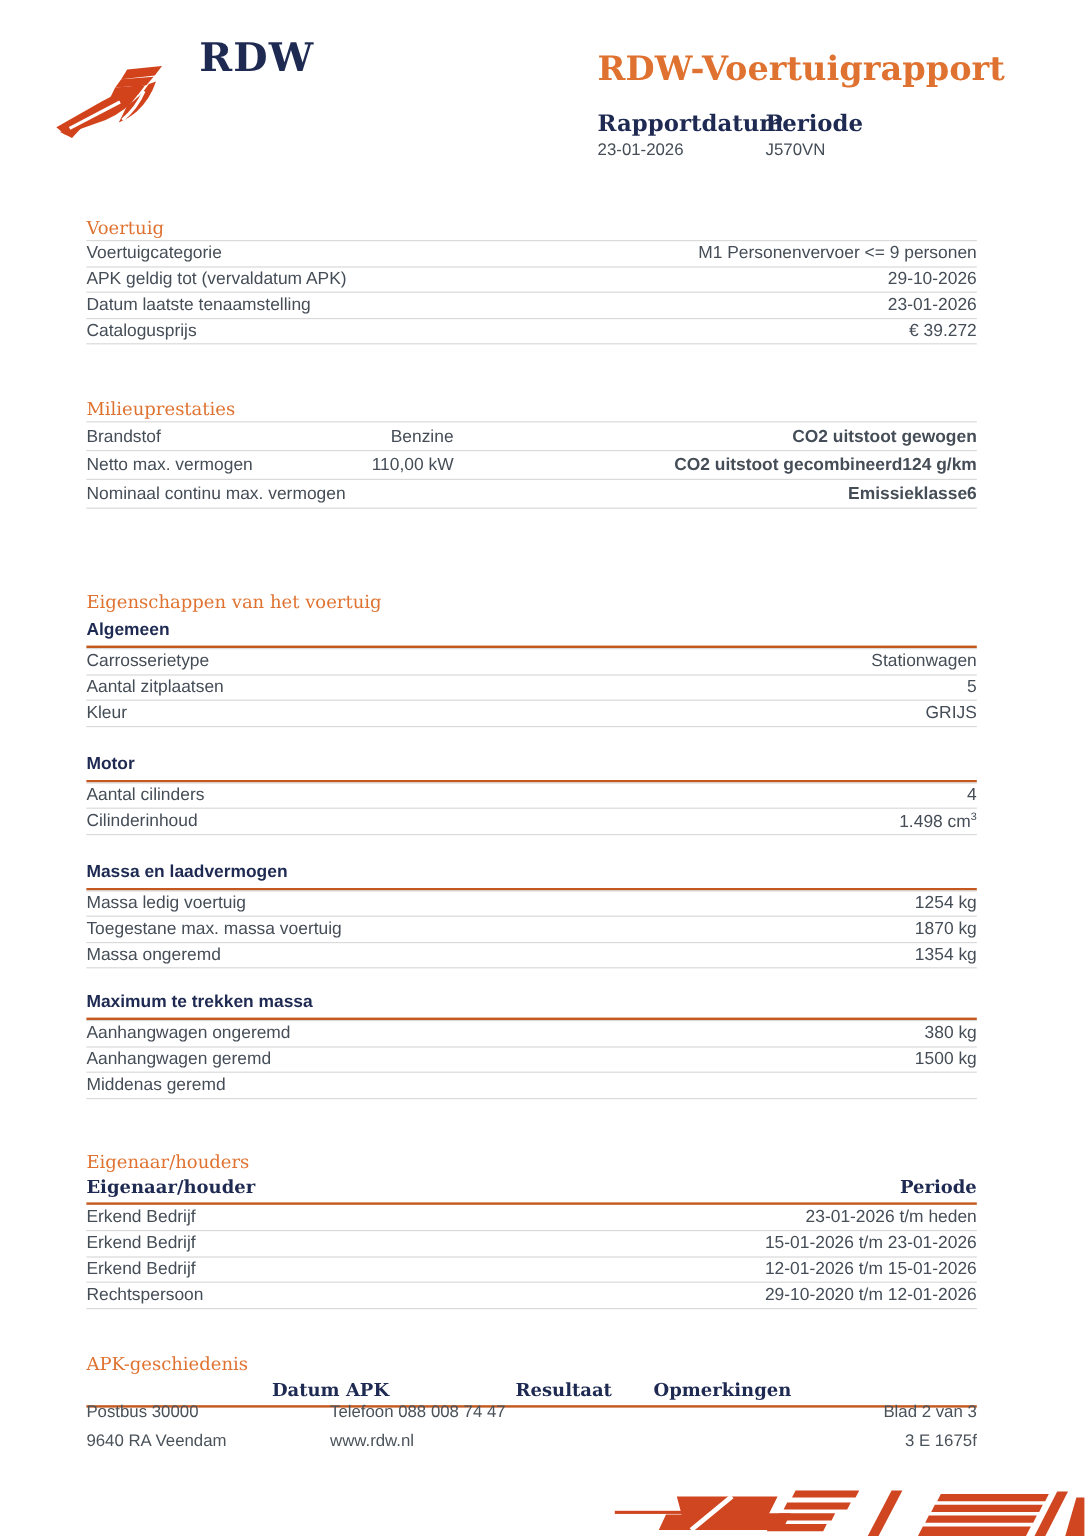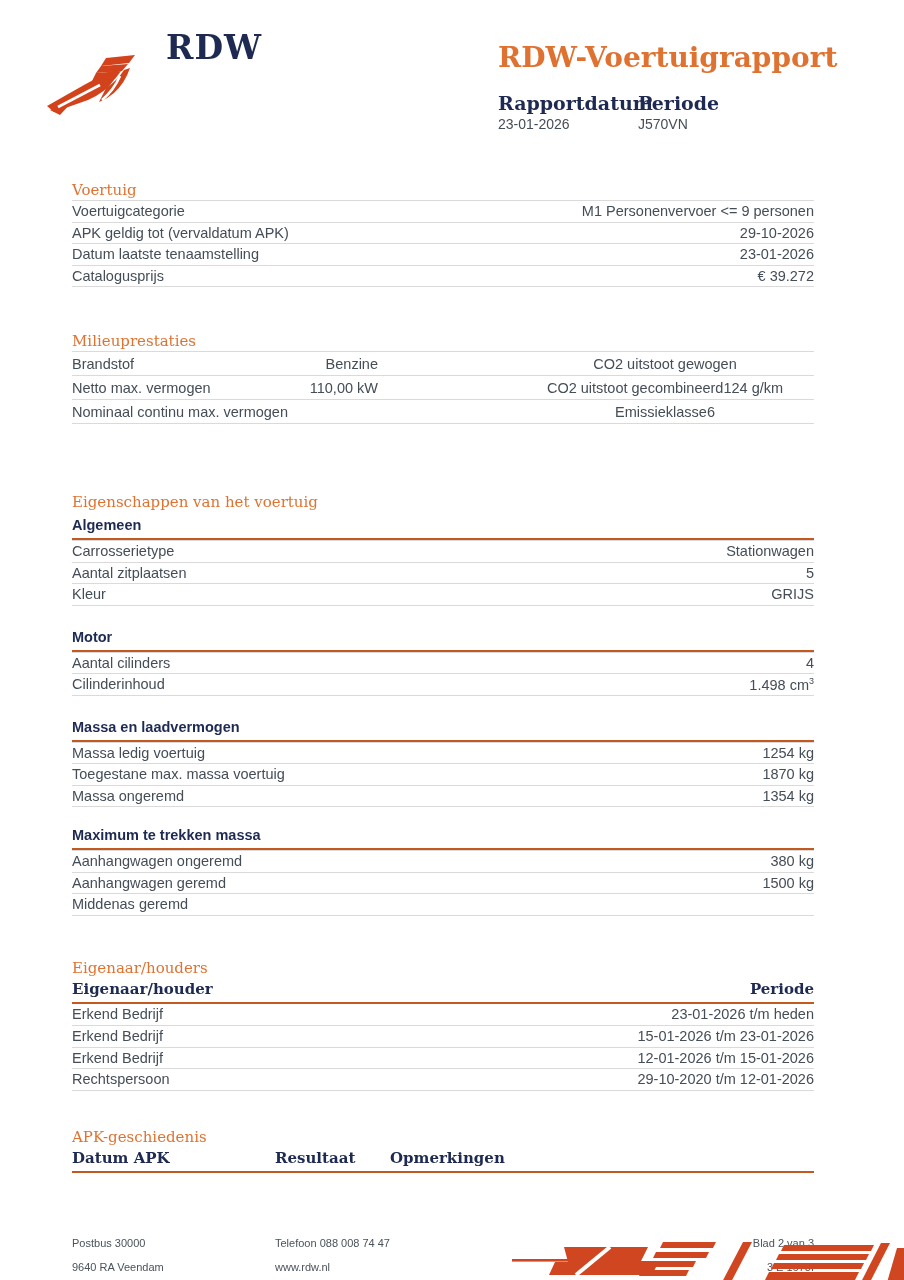--- a/index.html
+++ b/index.html
@@ -60,43 +60,43 @@
   }
   .kv-row .k{white-space:nowrap;}
   .kv-row .v{white-space:nowrap;text-align:right;}
   .kv-row .v sup{font-size:9px;}
   
   .m-row{
     display:flex;align-items:center;height:24px;
     border-top:1px solid var(--hair);font-size:14.5px;
   }
   .m-left{width:306px;display:flex;justify-content:space-between;}
-  .m-right{margin-left:138px;flex:1;display:flex;justify-content:center;}
+  .m-right{margin-left:138px;flex:1;display:flex;justify-content:flex-end;font-weight:bold;}
   
   .sub-title{
     font-family:"Liberation Sans","DejaVu Sans",sans-serif;
     font-weight:700;font-size:14.5px;line-height:18px;color:var(--navy);
     padding-bottom:4px;border-bottom:2px solid var(--rule);
   }
   .sub{margin-top:22px;}
   .sub-first{margin-top:4px;}
   .sub-last{margin-top:19px;}
   
   .thead{
     display:flex;justify-content:space-between;
     font-family:"DejaVu Serif","Liberation Serif",serif;
     font-weight:700;font-size:15px;line-height:18px;color:var(--navy);
     padding-bottom:4px;border-bottom:2px solid var(--rule);
     margin-top:2px;
   }
-  .thead-apk{justify-content:flex-start;}
+  .thead-apk{justify-content:center;}
   .apk-c1{width:203px;}
   .apk-c2{width:115px;}
   
-  .footer{position:absolute;left:72px;right:90px;top:1237px;font-size:11px;color:#4a525a;}
+  .footer{position:absolute;left:72px;right:90px;top:1170px;font-size:14px;color:#4a525a;}
   .f-line{display:flex;line-height:13px;}
   .f-line + .f-line{margin-top:11px;}
   .f-left{width:203px;}
   .f-mid{flex:1;}
   .f-right{text-align:right;padding-left:36px;}
   
   .bottom-art{position:absolute;right:0;bottom:0;width:392px;height:40px;overflow:hidden;}
 </style>
 </head>
 <body>

